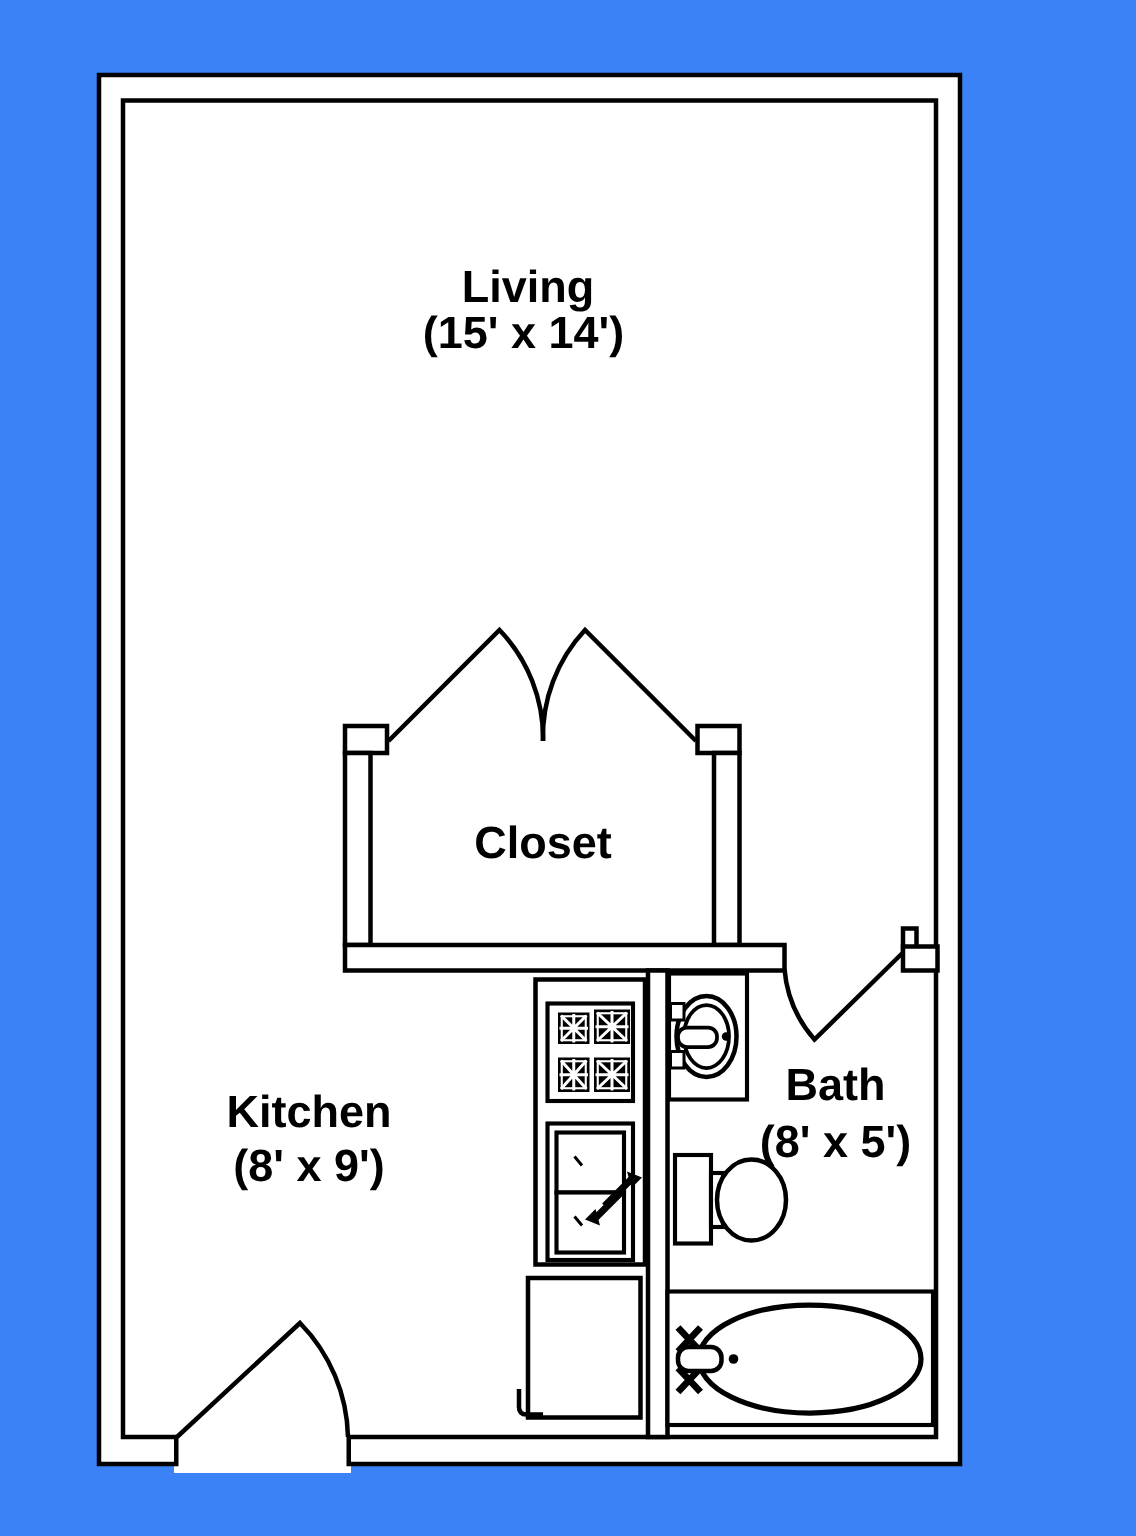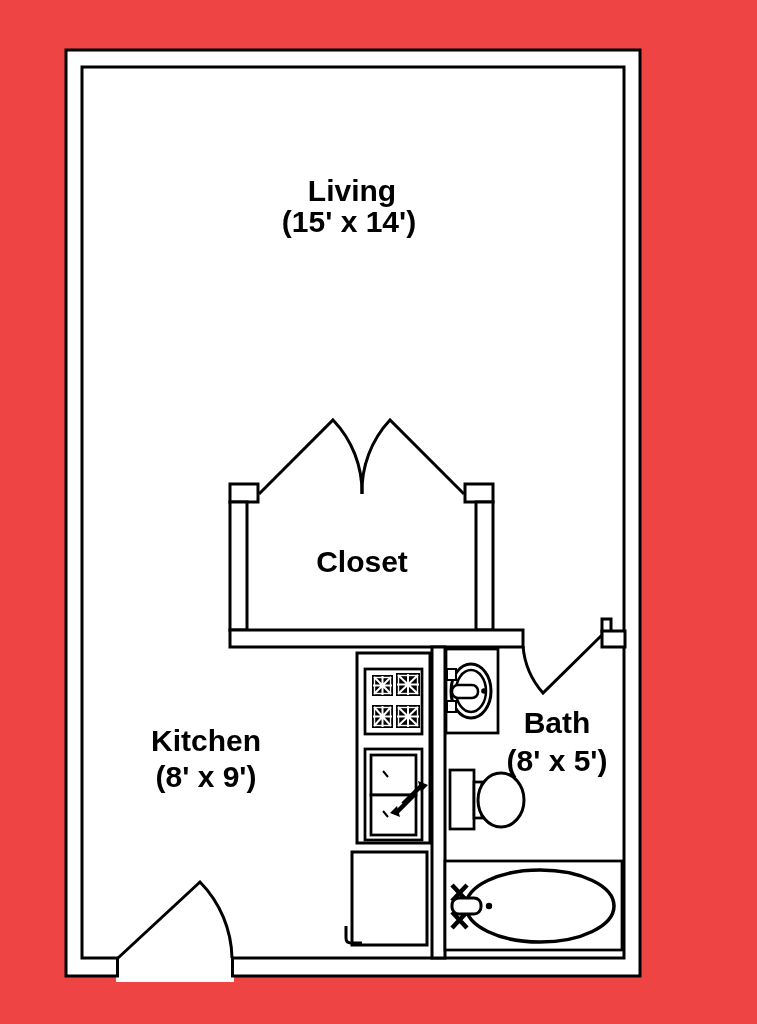--- a/index.html
+++ b/index.html
@@ -1,16 +1,16 @@
 <!DOCTYPE html>
 <html><head>
 <meta charset="utf-8">
 <style>
   html,body{margin:0;padding:0;background:#ffffff;}
-  .plan-wrap{width:757px;height:1024px;background:#ef4444;position:relative;overflow:hidden;}
+  .plan-wrap{width:757px;height:1024px;background:#3b82f6;position:relative;overflow:hidden;}
   svg{display:block;}
   .room-label{font-family:"Liberation Sans",sans-serif;font-weight:bold;font-size:30px;fill:#000000;}
   .wall{fill:#ffffff;stroke:#000000;stroke-width:3;}
   .fixture{fill:#ffffff;stroke:#000000;stroke-width:2.75;}
   .doorline{fill:none;stroke:#000000;stroke-width:3;}
 </style>
 </head>
 <body>
 
 <div class="plan-wrap">

